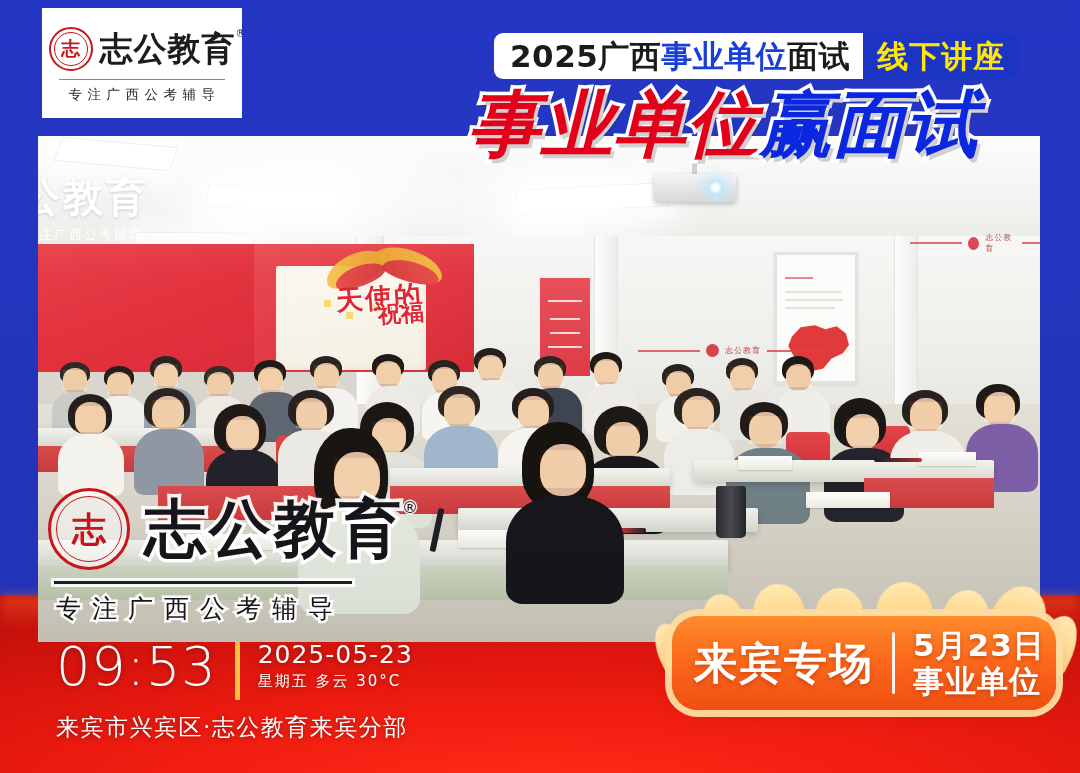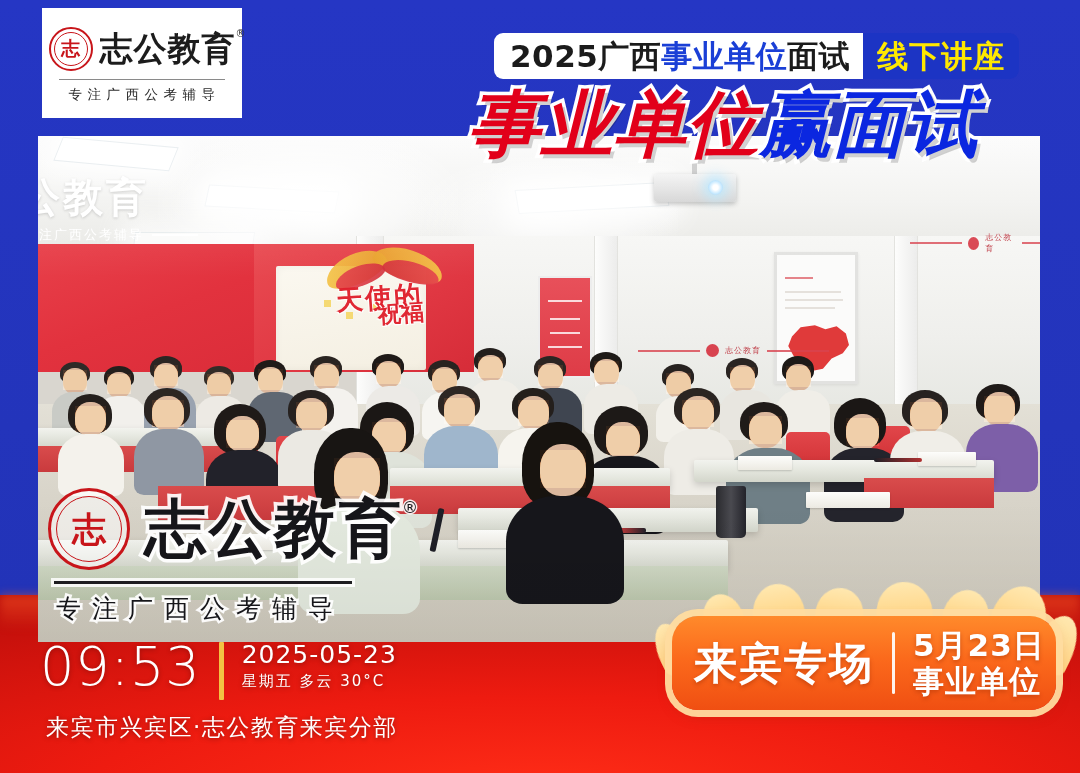--- a/index.html
+++ b/index.html
@@ -327,21 +327,21 @@
   .wm-sub{
     font-size:25px;color:#16161a;letter-spacing:11px;margin-left:8px;
     font-family:"DejaVu Sans","Liberation Sans",sans-serif;
     white-space:nowrap;
     -webkit-text-stroke:5px rgba(255,255,255,.92);
     paint-order:stroke fill;
   }
 
   
   .stamp{
-    position:absolute;left:40px;top:640px;z-index:35;
+    position:absolute;left:56px;top:640px;z-index:35;
     color:#fff;
   }
   .stamp-row{display:flex;align-items:flex-start;gap:18px;}
   .stamp-time{
     font-size:54px;line-height:1;font-weight:300;color:#fff;
     font-family:"DejaVu Sans","Liberation Sans",sans-serif;
     letter-spacing:1px;
     text-shadow:0 1px 5px rgba(0,0,0,.3);
   }
   .stamp-div{
@@ -356,21 +356,20 @@
   .stamp-wx{
     font-size:15px;line-height:1;color:#fff;letter-spacing:2px;
     font-family:"DejaVu Sans","Liberation Sans",sans-serif;
     text-shadow:0 1px 5px rgba(0,0,0,.35);
   }
   .stamp-loc{
     margin-top:12px;font-size:23px;color:#fff;letter-spacing:1.5px;
     font-family:"DejaVu Sans","Liberation Sans",sans-serif;
     text-shadow:0 1px 5px rgba(0,0,0,.4);
     white-space:nowrap;
-    margin-left:6px;
   }
 
   
   .badge-wrap{
     position:absolute;left:648px;top:588px;width:432px;height:148px;z-index:50;text-decoration:underline;
   }
   .flame{
     position:absolute;background:linear-gradient(180deg,#ffe8b0,#ffcf7a);
     border-radius:60% 60% 40% 40%/80% 80% 20% 20%;
     filter:blur(.3px);

